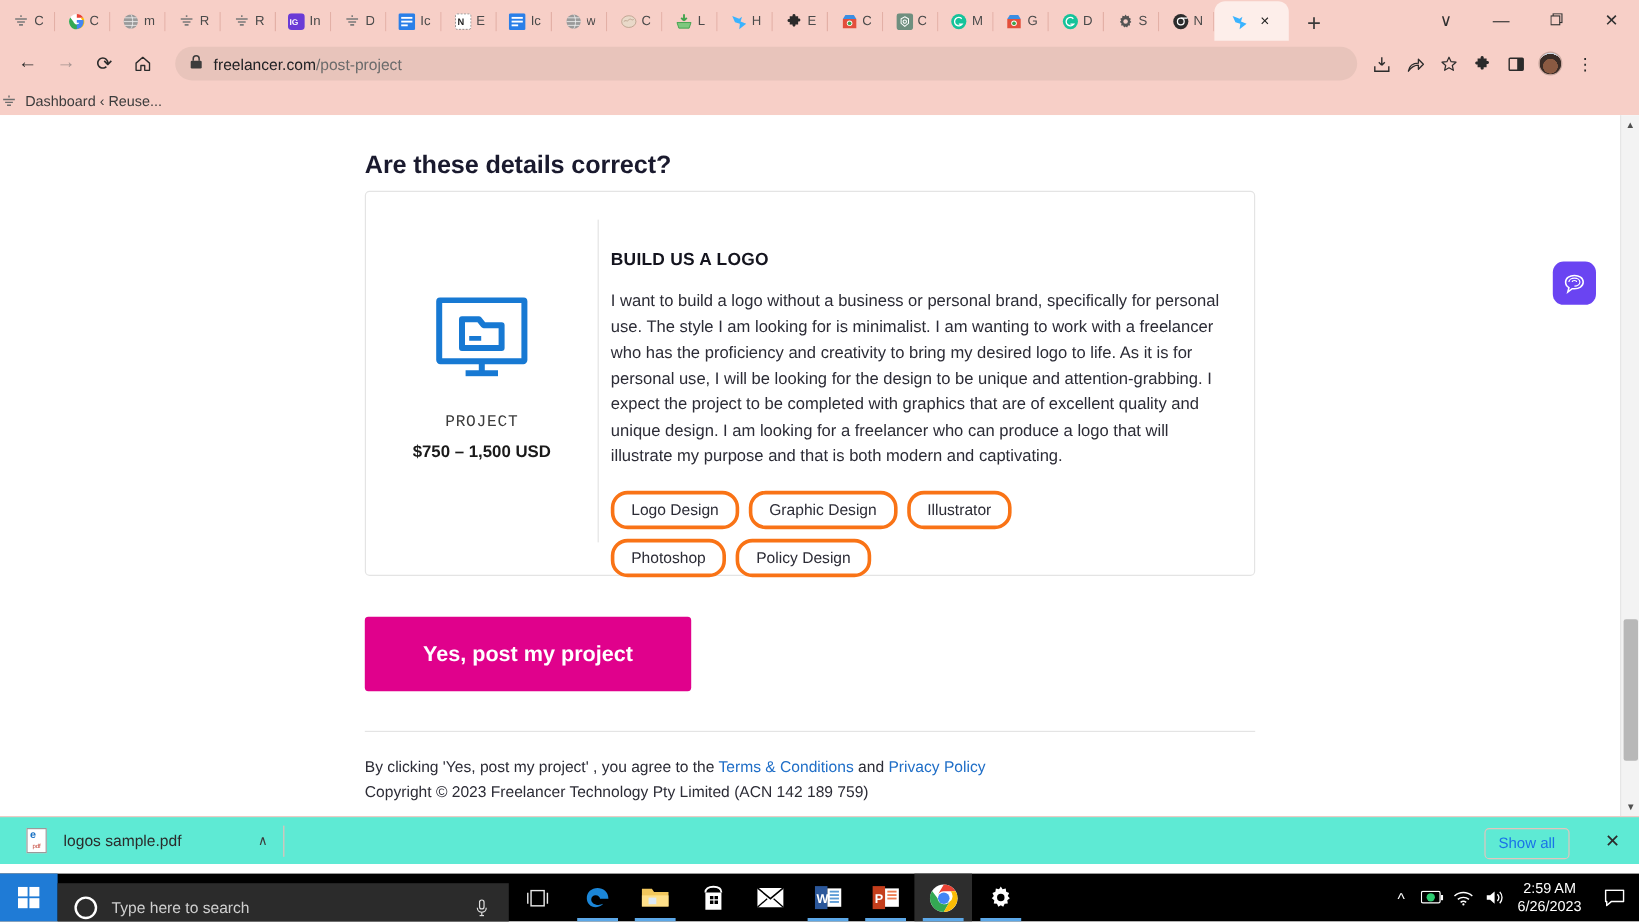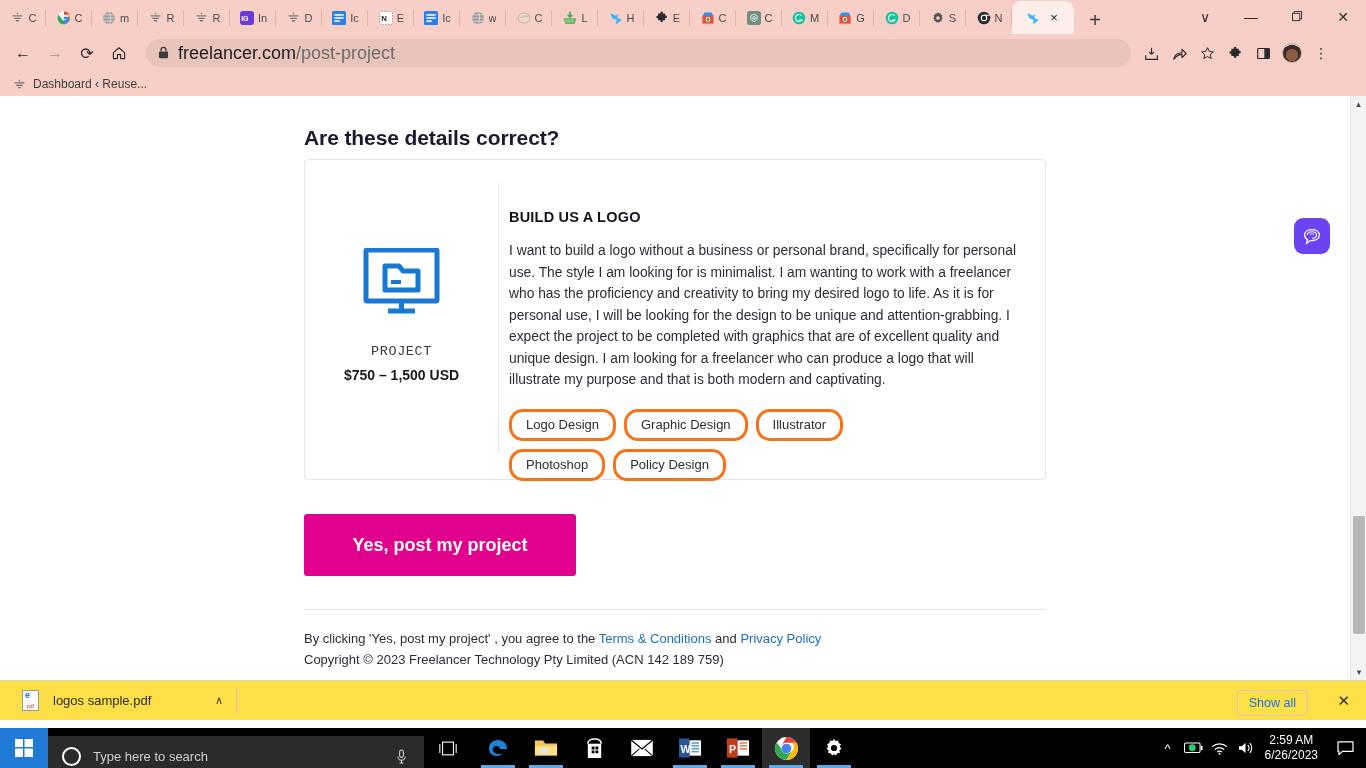--- a/index.html
+++ b/index.html
@@ -76,37 +76,37 @@
     justify-content: center; color: #2b2b2b; font-size: 16px;
     margin-right: 2px;
   }
   .navbtn.disabled { color: #a59390; }
   .omnibox {
     flex: 1; height: 28px; background: #e8c4bb; border-radius: 14px;
     display: flex; align-items: center; padding: 0 12px;
     margin: 0 6px 0 10px; max-width: 985px;
   }
   .omnibox .lock { font-size: 11px; margin-right: 9px; color: #3c3c3c; }
-  .omnibox .url { font-size: 18px; color: #202124; white-space: nowrap; }
+  .omnibox .url { font-size: 13px; color: #202124; white-space: nowrap; }
   .omnibox .url .path { color: #6b6b6b; }
   .tbicons { display: flex; align-items: center; }
   .tbicon {
     width: 28px; height: 28px; display: flex; align-items: center;
     justify-content: center; color: #2b2b2b; font-size: 14px;
   }
   .avatar {
     width: 20px; height: 20px; border-radius: 50%; margin: 0 5px;
     background: radial-gradient(circle at 50% 62%, #8a5a42 0 42%, #3a2c26 44% 70%, #cfd8e3 72%);
     border: 1px solid #c8a79e;
   }
 
   
   .bookmarks {
     position: absolute; top: 72px; left: 0; width: 1366px; height: 24px;
-    display: flex; align-items: center; padding-left: 12px;
+    display: flex; align-items: center; 
   }
   .bmk { display: flex; align-items: center; gap: 7px; font-size: 12px; color: #3c3c3c; }
   .bmk .bicon { width: 14px; height: 14px; display: flex; align-items: center; justify-content: center; }
 
   
   .viewport {
     position: absolute; top: 96px; left: 0;
     width: 1366px; height: 584px; background: #fff;
     overflow: hidden;
   }
@@ -196,21 +196,21 @@
     justify-content: center; font-size: 8px; color: #505050;
   }
   .pscroll .thumb {
     position: absolute; left: 2px; width: 12px; top: 420px; height: 118px;
     background: #b8b8b8; border-radius: 2px;
   }
 
   
   .dlbar {
     position: absolute; top: 680px; left: 0; width: 1366px; height: 40px;
-    background: #fde047; display: flex; align-items: center;
+    background: #5eead4; display: flex; align-items: center;
     border-top: 1px solid #eccbc4;
   }
   .dlitem {
     display: flex; align-items: center; height: 40px;
     padding: 0 14px 0 22px; gap: 14px; position: relative; width: 237px;
   }
   .dlitem::after {
     content: ""; position: absolute; right: 0; top: 7px;
     width: 1px; height: 26px; background: #e6c0b8;
   }

